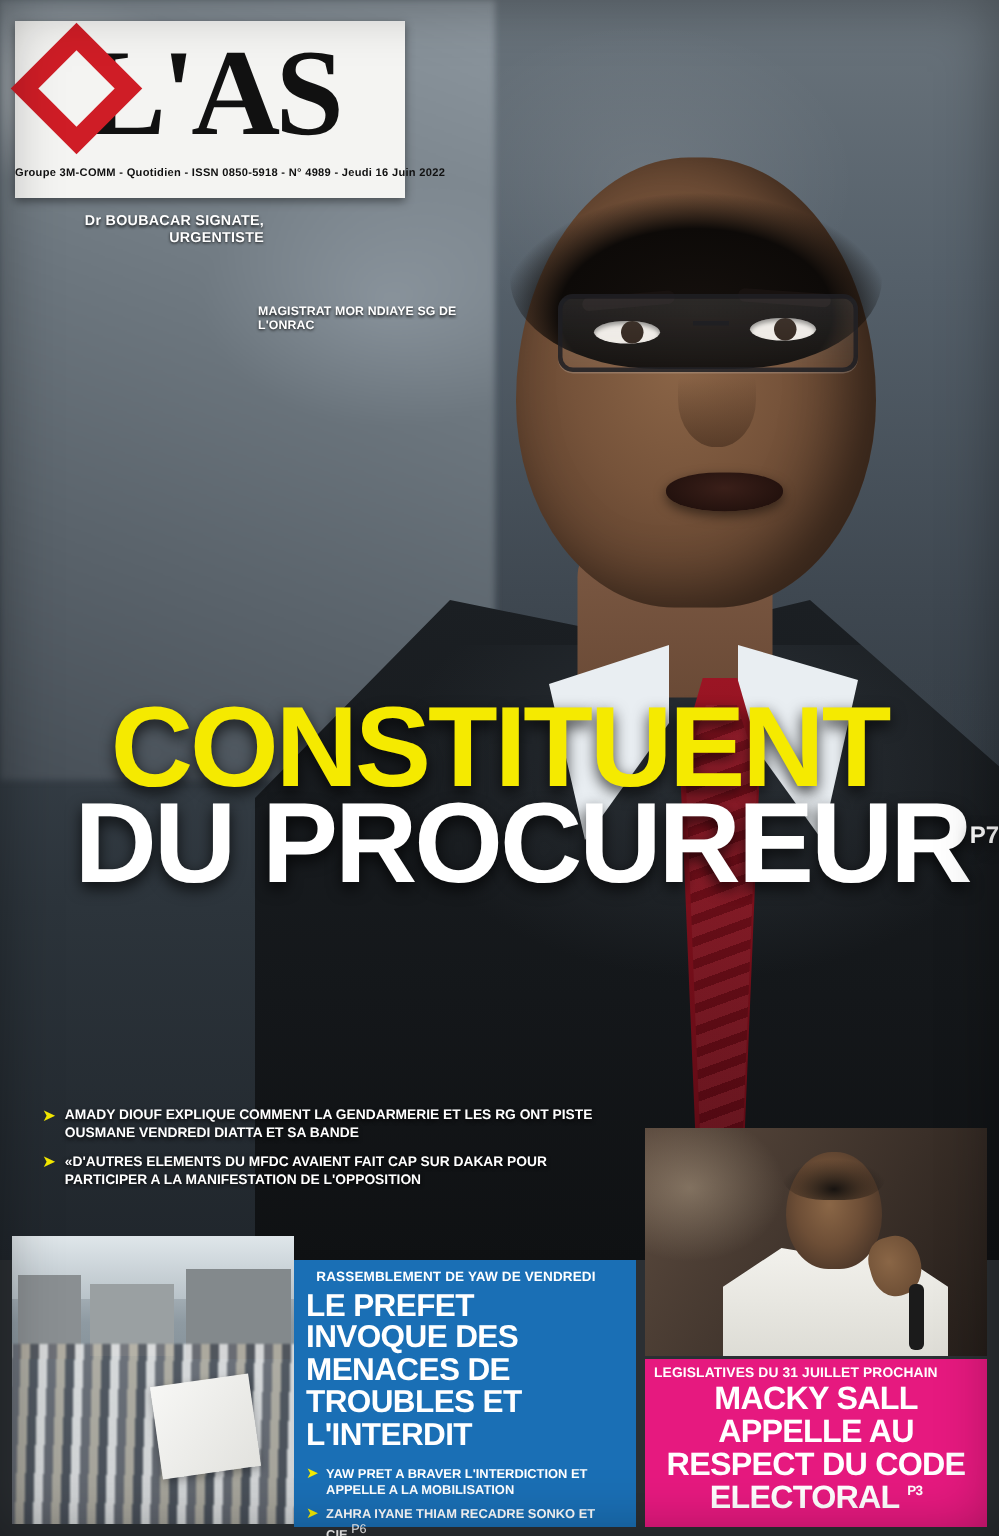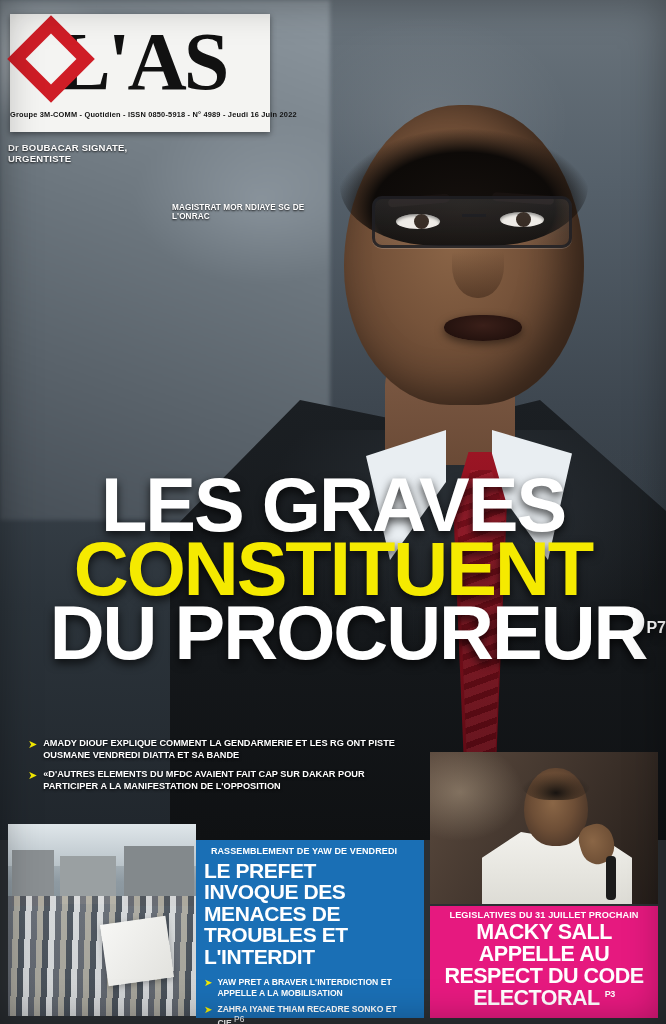--- a/index.html
+++ b/index.html
@@ -145,21 +145,21 @@
     color: #111;
     margin-left: -26px;
   }
   .masthead-strap {
     font-size: 7.4px; font-weight: bold; color: #111;
     text-align: center; letter-spacing: .2px; padding-bottom: 4px;
     white-space: nowrap;
   }
 
   
-  .teaser1 { position: absolute; left: 8px; top: 142px; width: 168px; color: #fff; }
+  .teaser1 { position: absolute; left: 8px; top: 142px; width: 168px; color: #fff; text-align: right; }
   .teaser1 .kicker {
     font-size: 9.5px; font-weight: bold; letter-spacing: .2px; margin-bottom: 3px;
     text-shadow: 0 1px 2px rgba(0,0,0,.8);
   }
   .teaser1 .quote {
     font-size: 19px; font-weight: bold; line-height: 1.03; letter-spacing: -0.3px;
     text-shadow: 0 2px 4px rgba(0,0,0,.85);
   }
   .teaser1 .ref { font-size: 8.5px; font-weight: bold; vertical-align: super; }
 
@@ -287,21 +287,21 @@
   }
   .macky-mic {
     position:absolute; left:176px; top:104px; width:10px; height:44px; background:#1b1b1b; border-radius:4px;
   }
 
   .box-pink {
     position: absolute; left: 430px; top: 906px; width: 228px; height: 112px;
     background: #e6197f; color: #fff; padding: 4px 6px;
   }
   .box-pink .kicker {
-    font-size: 9.2px; font-weight: bold; text-align: center; letter-spacing: .1px; margin-bottom: 2px;
+    font-size: 9.2px; font-weight: bold; text-align: left; letter-spacing: .1px; margin-bottom: 2px;
   }
   .box-pink .title {
     font-size: 21.5px; font-weight: bold; text-align: center; line-height: 1.02; letter-spacing: -0.5px;
   }
   .box-pink .ref { font-size: 9px; font-weight: bold; vertical-align: super; }
 
   .edge-shadow {
     position:absolute; left:0; top:0; width:666px; height:1024px;
     box-shadow: inset 0 0 40px rgba(0,0,0,.35);
     pointer-events: none;
@@ -346,21 +346,20 @@
   <div class="teaser1">
     <div class="kicker">Dr BOUBACAR SIGNATE, URGENTISTE</div>
   </div>
 
   <div class="teaser2">
     <div class="kicker">MAGISTRAT MOR NDIAYE SG DE L'ONRAC</div>
   </div>
 
 
   <div class="headline">
-    <div class="hl-line hl1">LES GRAVES</div>
     <div class="hl-line hl2">CONSTITUENT</div>
     <div class="hl-line hl3"><span>DU PROCUREUR</span><span class="ref">P7</span></div>
   </div>
 
   <div class="bullets">
     <div class="bullet">
       <span class="bdot">➤</span>
       <span class="btext">AMADY DIOUF EXPLIQUE COMMENT LA GENDARMERIE ET LES RG ONT PISTE OUSMANE VENDREDI DIATTA ET SA BANDE</span>
     </div>
     <div class="bullet">

